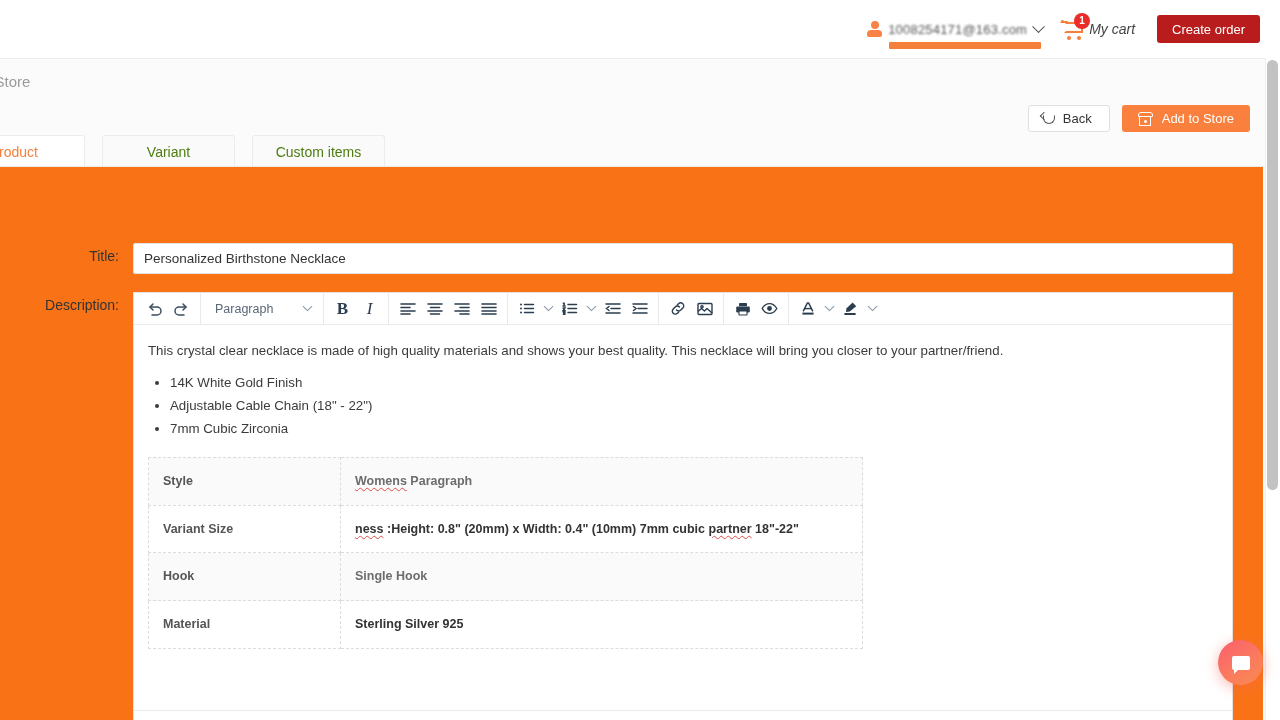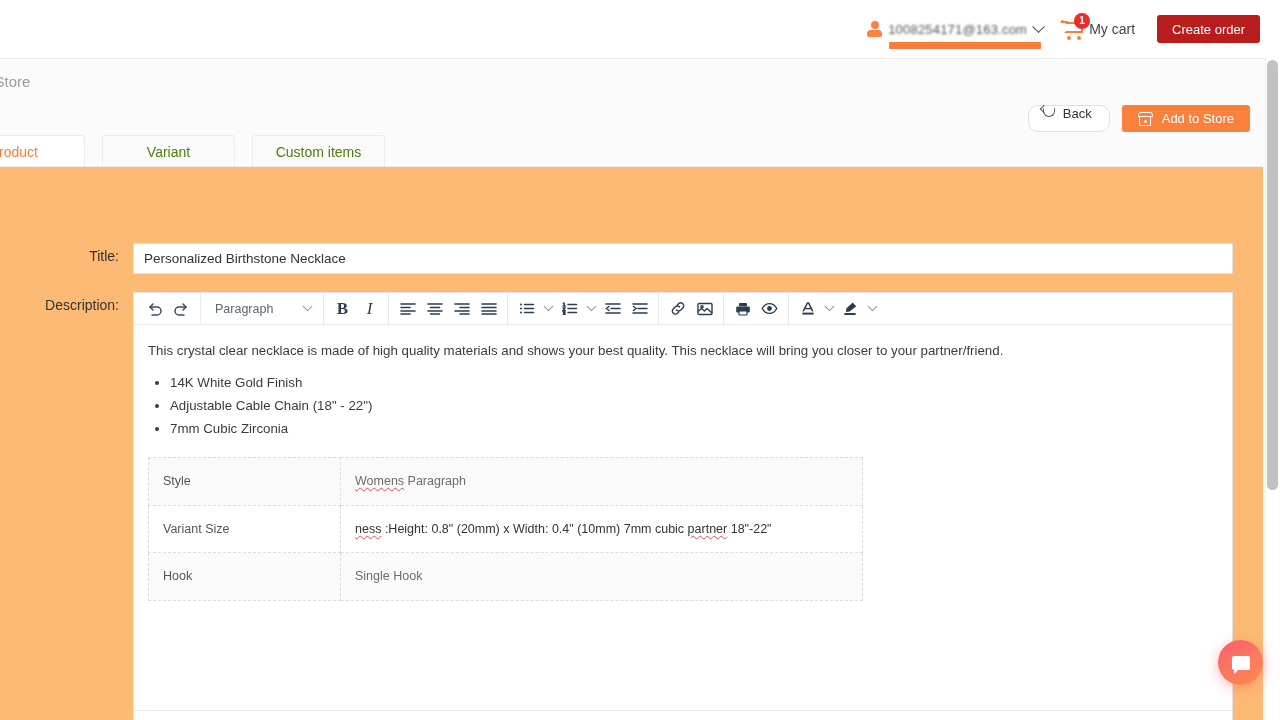--- a/index.html
+++ b/index.html
@@ -92,21 +92,21 @@
   .cart-icon .w1 { left: 6px; }
   .cart-icon .w2 { left: 16px; }
   .cart-badge {
     position: absolute; left: 13px; top: -6px;
     min-width: 16px; height: 16px;
     background: #ec2b2b; color: #fff;
     border-radius: 50%;
     font-size: 10px; line-height: 16px; text-align: center;
     font-weight: bold;
   }
-  .cart-label { font-size: 14px; color: #444; }
+  .cart-label { font-size: 14px; color: #444; font-style: italic; }
   .btn-create-order {
     background: #b91c1c; color: #fff;
     border: none; border-radius: 3px;
     height: 28px; padding: 0 15px;
     font-size: 13px; cursor: pointer;
     font-family: "Liberation Sans", sans-serif;
   }
 
   
   .page {
@@ -118,24 +118,24 @@
   .breadcrumb {
     position: absolute; left: -18px; top: 14px;
     font-size: 15px; color: #9b9b9b;
     white-space: nowrap;
   }
   .action-row {
     position: absolute; right: 30px; top: 46px;
     display: flex; align-items: center; gap: 12px;
   }
   .btn-back {
-    background: #fff; border: 1px solid #e0e0e0; border-radius: 10px;
+    background: #fff; border: 1px solid #e0e0e0; border-radius: 3px;
     height: 27px; padding: 0 17px 0 12px;
     font-size: 13px; color: #333; cursor: pointer;
-    display: flex; align-items: flex-start; gap: 9px;
+    display: flex; align-items: center; gap: 9px;
     font-family: "Liberation Sans", sans-serif;
   }
   .icon-undo {
     width: 13px; height: 11px; position: relative; flex: 0 0 auto;
   }
   .icon-undo::before {
     content: ""; position: absolute; left: 2px; top: 2px;
     width: 10px; height: 7px;
     border: 1.4px solid #555; border-top-color: transparent;
     border-radius: 0 0 6px 6px;
@@ -191,21 +191,21 @@
   }
   .tabs-underline {
     position: absolute; left: 0; top: 107px;
     width: 1280px; height: 1px; background: #ececec;
   }
 
   
   .form {
     position: absolute; left: 0; top: 108px;
     width: 1263px; height: 554px;
-    background: #fdba74;
+    background: #f97316;
   }
   .field-row { position: absolute; display: flex; }
   .field-label {
     width: 93px; text-align: right;
     font-size: 14px; color: #333;
     padding-right: 14px;
     padding-top: 5px;
   }
   .title-row { left: 40px; top: 76px; }
   .title-input {
@@ -273,20 +273,21 @@
   }
   .desc-para { margin-bottom: 12px; }
   .desc-list { margin: 0 0 18px 22px; }
   .desc-list li { margin-bottom: 3px; font-size: 13.3px; }
 
   .spec-table {
     width: 715px;
     border-collapse: collapse;
     margin-top: 14px;
     font-size: 12.5px;
+    font-weight: bold;
   }
   .spec-table td {
     border: 1px dashed #dcdcdc;
     padding: 14px 14px;
     color: #6d6d6d;
     height: 46px;
     vertical-align: middle;
   }
   .spec-table td.k { width: 192px; color: #555; }
   .spec-table tr:nth-child(odd) td { background: #fafafa; }
@@ -559,20 +560,24 @@
                 <td class="v"><span class="sp">Womens</span> <span>Paragraph</span></td>
               </tr>
               <tr>
                 <td class="k">Variant Size</td>
                 <td class="v"><span class="sp">ness</span> <span>:Height: 0.8" (20mm) x Width: 0.4" (10mm) 7mm cubic </span><span class="sp">partner</span><span> 18"-22"</span></td>
               </tr>
               <tr>
                 <td class="k">Hook</td>
                 <td class="v">Single Hook</td>
               </tr>
+              <tr>
+                <td class="k">Material</td>
+                <td class="v">Sterling Silver 925</td>
+              </tr>
             </tbody>
           </table>
         </div>
 
         <div class="editor-footer"></div>
       </div>
     </div>
 
   </div>
 </div>

